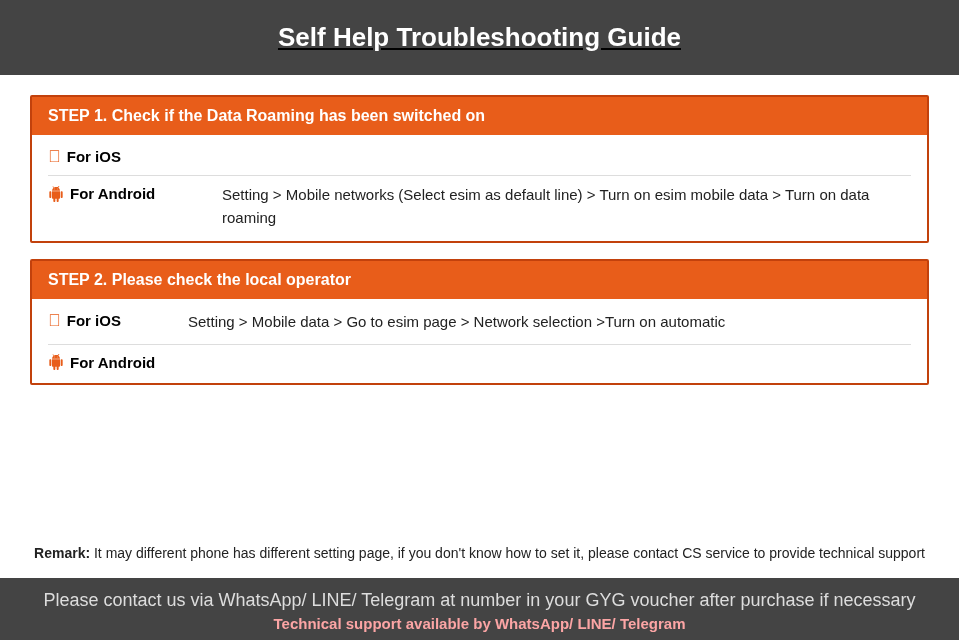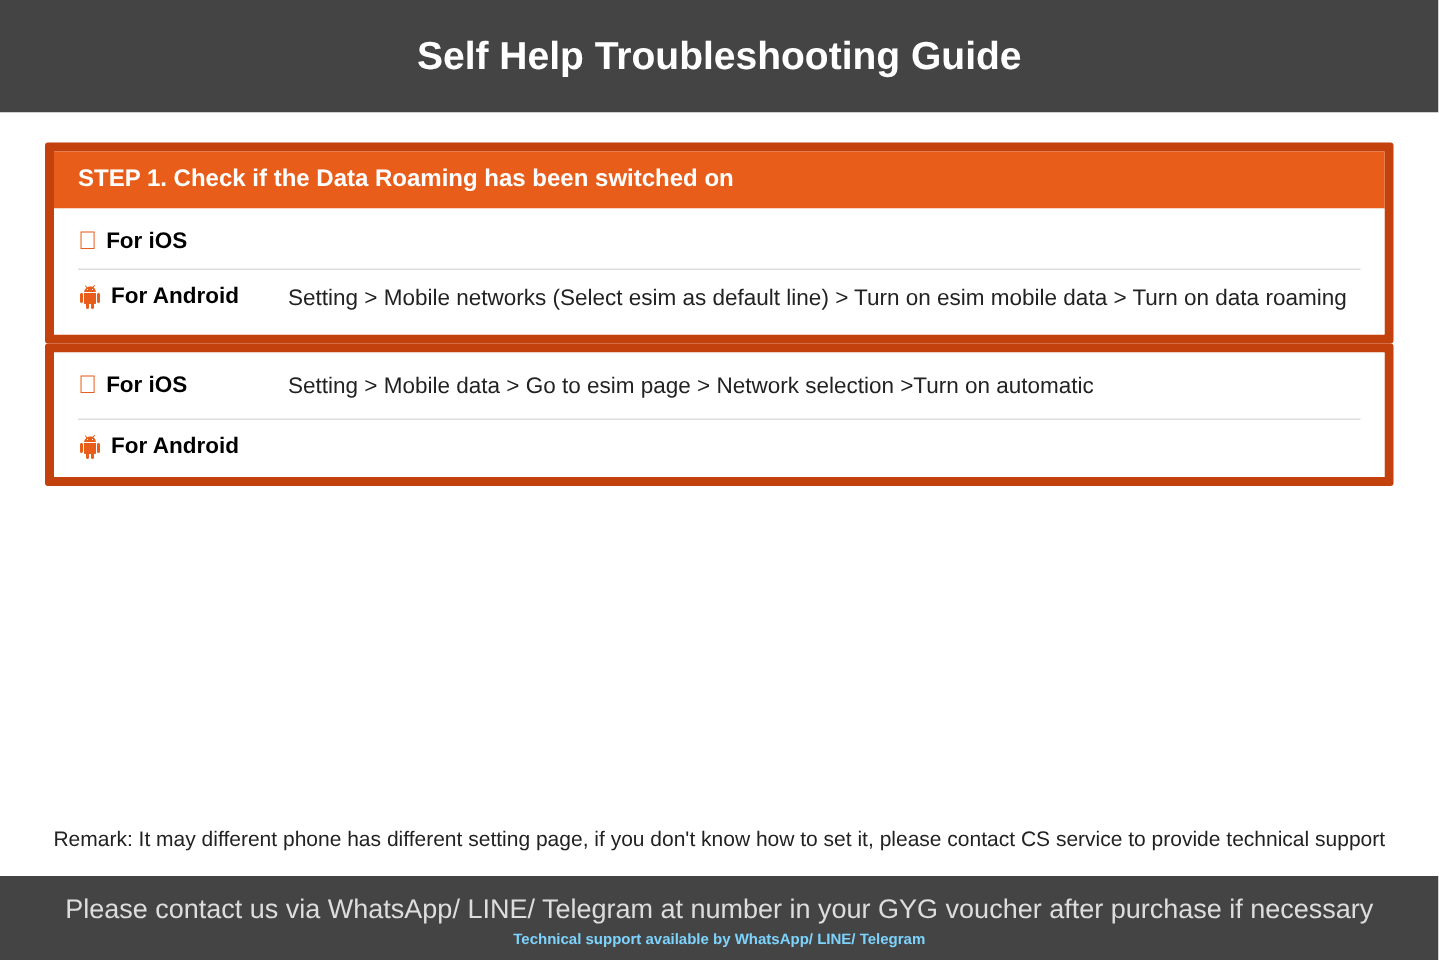--- a/index.html
+++ b/index.html
@@ -14,36 +14,38 @@
       font-family: Arial, sans-serif;
       background: #fff;
       display: flex;
       flex-direction: column;
     }
 
     .header {
       background: #444;
       padding: 22px 0;
       text-align: center;
+      text-decoration: underline;
     }
 
     .header h1 {
       color: #fff;
       font-size: 26px;
       font-weight: bold;
     }
 
     .main-content {
       flex: 1;
       padding: 20px 30px;
       background: #fff;
     }
 
     .step-card {
-      border: 6px solid #c2410c;
+      border: 2px solid #c2410c;
+      margin-bottom: 16px;
       border-radius: 2px;
     }
 
     .step-header {
       background: #e85d1a;
       padding: 10px 16px;
     }
 
     .step-header h2 {
       color: #fff;
@@ -57,20 +59,21 @@
     }
 
     .platform-row {
       display: flex;
       align-items: flex-start;
       margin-bottom: 10px;
     }
 
     .platform-row:last-child {
       margin-bottom: 0;
+      gap: 34px;
     }
 
     .platform-label {
       display: flex;
       align-items: center;
       min-width: 140px;
       font-weight: bold;
       font-size: 15px;
       padding-top: 1px;
     }
@@ -95,38 +98,38 @@
 
     .remark-section {
       padding: 10px 30px 14px 30px;
       font-size: 14px;
       color: #222;
       line-height: 1.6;
       text-align: center;
     }
 
     .remark-section span.bold {
-      font-weight: normal;
+      font-weight: bold;
     }
 
     .footer {
       background: #444;
       padding: 12px 0 8px 0;
       text-align: center;
     }
 
     .footer-main {
       color: #ddd;
       font-size: 18px;
       margin-bottom: 4px;
     }
 
     .footer-support {
-      color: #7dd3fc;
-      font-size: 10px;
+      color: #fca5a5;
+      font-size: 15px;
       font-weight: bold;
     }
 
     
     .android-svg {
       width: 16px;
       height: 16px;
       display: inline-block;
       vertical-align: middle;
       margin-right: 6px;
@@ -167,20 +170,23 @@
             <path d="M6 18c0 .55.45 1 1 1h1v3.5c0 .83.67 1.5 1.5 1.5S11 23.33 11 22.5V19h2v3.5c0 .83.67 1.5 1.5 1.5s1.5-.67 1.5-1.5V19h1c.55 0 1-.45 1-1V8H6v10zM3.5 8C2.67 8 2 8.67 2 9.5v7c0 .83.67 1.5 1.5 1.5S5 17.33 5 16.5v-7C5 8.67 4.33 8 3.5 8zm17 0c-.83 0-1.5.67-1.5 1.5v7c0 .83.67 1.5 1.5 1.5s1.5-.67 1.5-1.5v-7c0-.83-.67-1.5-1.5-1.5zm-4.97-5.84l1.3-1.3c.2-.2.2-.51 0-.71-.2-.2-.51-.2-.71 0l-1.48 1.48A5.84 5.84 0 0 0 12 1.5c-.96 0-1.86.23-2.66.63L7.85.65c-.2-.2-.51-.2-.71 0-.2.2-.2.51 0 .71l1.31 1.31A5.983 5.983 0 0 0 6 7h12a5.983 5.983 0 0 0-2.47-4.84zM10 5H9V4h1v1zm5 0h-1V4h1v1z"></path>
           </svg>
           <span>For Android</span>
         </div>
         <div class="platform-text">Setting &gt; Mobile networks (Select esim as default line) &gt; Turn on esim mobile data &gt; Turn on data roaming</div>
       </div>
     </div>
   </div>
 
   <div class="step-card">
+    <div class="step-header">
+      <h2>STEP 2.  Please check the local operator</h2>
+    </div>
     <div class="step-body">
 
       <div class="platform-row">
         <div class="platform-label">
           <span class="platform-icon apple-symbol"></span>
           <span>For iOS</span>
         </div>
         <div class="platform-text">Setting &gt; Mobile data &gt; Go to esim page &gt; Network selection &gt;Turn on automatic</div>
       </div>
       <hr class="divider">

